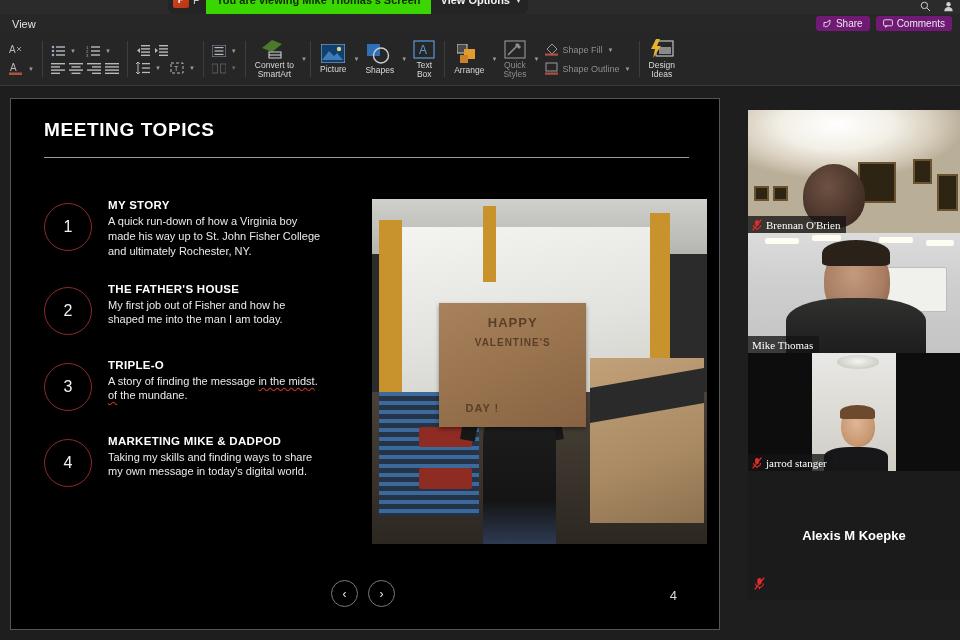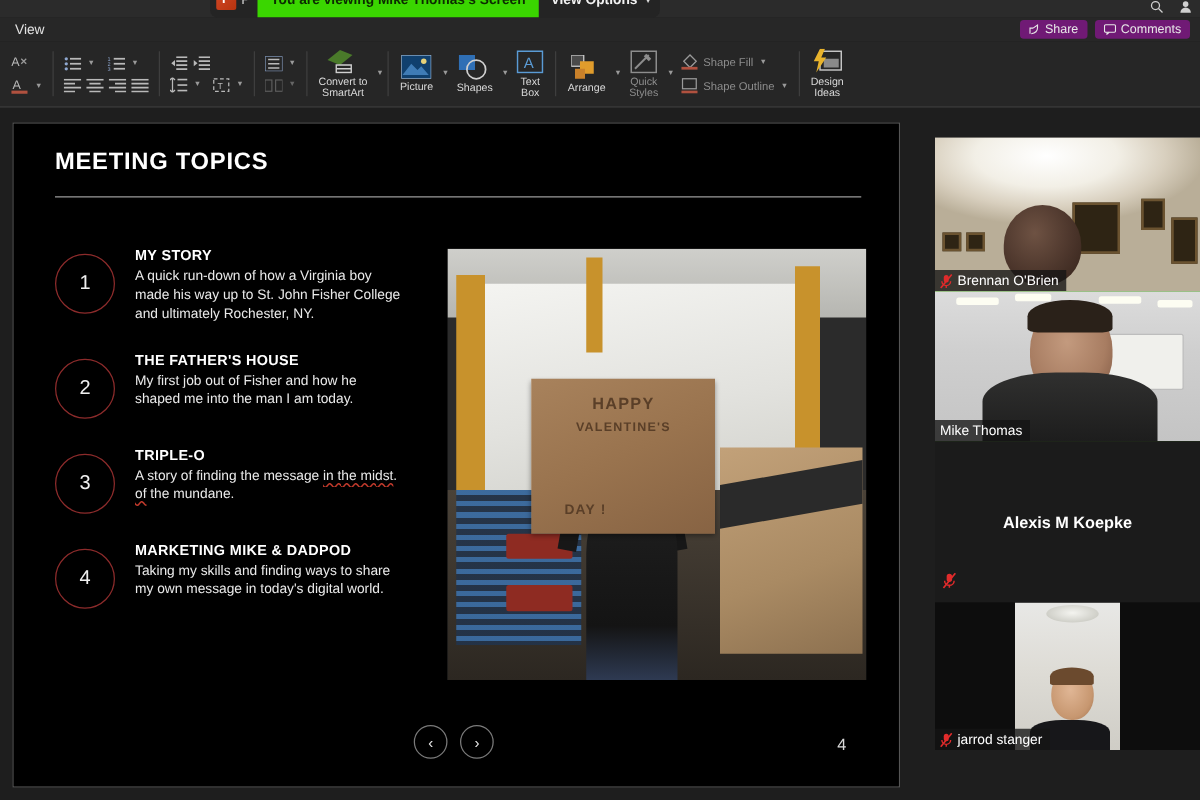--- a/index.html
+++ b/index.html
@@ -135,21 +135,21 @@
   .topic .th {
     color: #fff; font-size: 11.5px; font-weight: bold; letter-spacing: .3px;
     margin-bottom: 3px;
   }
   .topic .tb { color: #eaeaea; font-size: 11px; line-height: 1.35; }
   .sp { text-decoration: underline; text-decoration-style: wavy;
         text-decoration-color: #c0392b; text-underline-offset: 2px; }
 
   
   .photo {
-    position: absolute; left: 347px; top: 100px; width: 335px; height: 345px;
+    position: absolute; left: 361px; top: 100px; width: 335px; height: 345px;
     overflow: hidden; background: #2b2b2b;
   }
   .nav {
     position: absolute; left: 320px; bottom: 22px; display: flex; gap: 10px;
   }
   .navbtn {
     width: 27px; height: 27px; border-radius: 50%; border: 1px solid #7a7a7a;
     color: #e6e6e6; font-size: 12px; display: flex; align-items: center;
     justify-content: center; background: transparent;
   }
@@ -162,21 +162,21 @@
     position: absolute; right: 0; top: 110px; width: 212px; height: 490px;
     background: #0d0d0d;
   }
   .tile { position: relative; width: 212px; overflow: hidden; background: #141414; }
   .tile .vid { position: absolute; inset: 0; overflow: hidden; }
   .namebar {
     position: absolute; left: 0; bottom: 0; height: 17px;
     background: rgba(20,20,20,.78); display: flex; align-items: center;
     gap: 4px; padding: 0 6px 0 4px; max-width: 100%;
   }
-  .namebar .nm { color: #fff; font-size: 11px; white-space: nowrap; }
+  .namebar .nm { color: #fff; font-size: 11px; white-space: nowrap; font-family: Liberation Serif, serif; }
   .tile.active { outline: 2px solid #54c81a; outline-offset: -2px; }
   .tile.novid {
     display: flex; align-items: center; justify-content: center;
     background: #1b1b1b;
   }
   .tile.novid .cname { color: #fff; font-size: 13px; font-weight: bold; }
   .mute-corner { position: absolute; left: 6px; bottom: 6px; }
 
   
   .sc { position: absolute; inset: 0; }
@@ -741,53 +741,53 @@
           <div class="m-head"></div>
           <div class="m-hair"></div>
           <div class="m-body"></div>
         </div>
       </div>
       <div class="namebar">
         <span class="nm">Mike Thomas</span>
       </div>
     </div>
 
+    <div class="tile" style="height:118px">
+      <div class="vid">
+        <div class="sc sc-jarrod">
+          <div class="j-inner"></div>
+          <div class="j-fan"></div>
+          <div class="j-body"></div>
+          <div class="j-head"></div>
+          <div class="j-hair"></div>
+        </div>
+      </div>
+      <div class="namebar">
+        <svg width="10" height="12" viewBox="0 0 10 12">
+          <rect x="3" y="1" width="4" height="6" rx="2" fill="#e02b2b"></rect>
+          <path d="M1.5 6a3.5 3.5 0 0 0 7 0" fill="none" stroke="#e02b2b" stroke-width="1.1"></path>
+          <line x1="5" y1="9.2" x2="5" y2="11.3" stroke="#e02b2b" stroke-width="1.1"></line>
+          <line x1="0.6" y1="11.4" x2="9.4" y2="0.6" stroke="#e02b2b" stroke-width="1.3"></line>
+        </svg>
+        <span class="nm">jarrod stanger</span>
+      </div>
+    </div>
+
     <div class="tile novid" style="height:129px">
       <span class="cname">Alexis M Koepke</span>
       <span class="mute-corner">
         <svg width="11" height="13" viewBox="0 0 10 12">
           <rect x="3" y="1" width="4" height="6" rx="2" fill="#e02b2b"></rect>
           <path d="M1.5 6a3.5 3.5 0 0 0 7 0" fill="none" stroke="#e02b2b" stroke-width="1.1"></path>
           <line x1="5" y1="9.2" x2="5" y2="11.3" stroke="#e02b2b" stroke-width="1.1"></line>
           <line x1="0.6" y1="11.4" x2="9.4" y2="0.6" stroke="#e02b2b" stroke-width="1.3"></line>
         </svg>
       </span>
     </div>
 
-    <div class="tile" style="height:118px">
-      <div class="vid">
-        <div class="sc sc-jarrod">
-          <div class="j-inner"></div>
-          <div class="j-fan"></div>
-          <div class="j-body"></div>
-          <div class="j-head"></div>
-          <div class="j-hair"></div>
-        </div>
-      </div>
-      <div class="namebar">
-        <svg width="10" height="12" viewBox="0 0 10 12">
-          <rect x="3" y="1" width="4" height="6" rx="2" fill="#e02b2b"></rect>
-          <path d="M1.5 6a3.5 3.5 0 0 0 7 0" fill="none" stroke="#e02b2b" stroke-width="1.1"></path>
-          <line x1="5" y1="9.2" x2="5" y2="11.3" stroke="#e02b2b" stroke-width="1.1"></line>
-          <line x1="0.6" y1="11.4" x2="9.4" y2="0.6" stroke="#e02b2b" stroke-width="1.3"></line>
-        </svg>
-        <span class="nm">jarrod stanger</span>
-      </div>
-    </div>
-
   </div>
 
   <div class="zoom-banner">
     <span class="zb-appicon"></span>
     <span class="zb-appname">P</span>
     <span class="zb-green">You are viewing Mike Thomas's Screen</span>
     <span class="zb-viewopts">
       <span>View Options</span>
       <span class="zb-caret">▼</span>
     </span>

